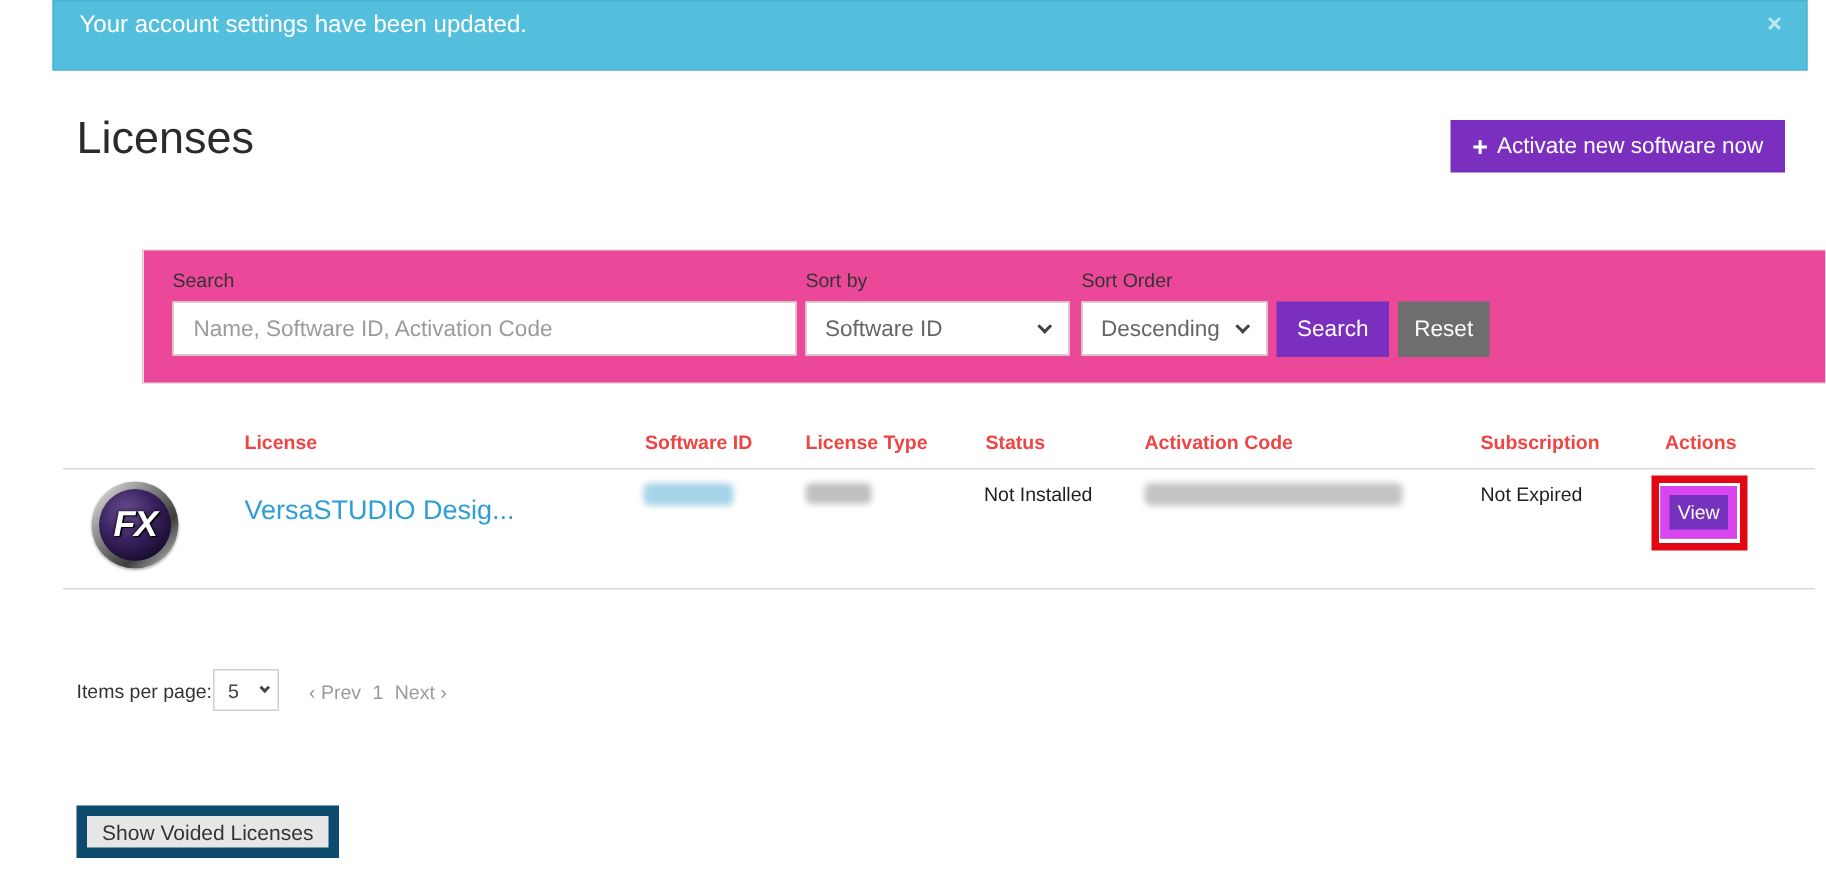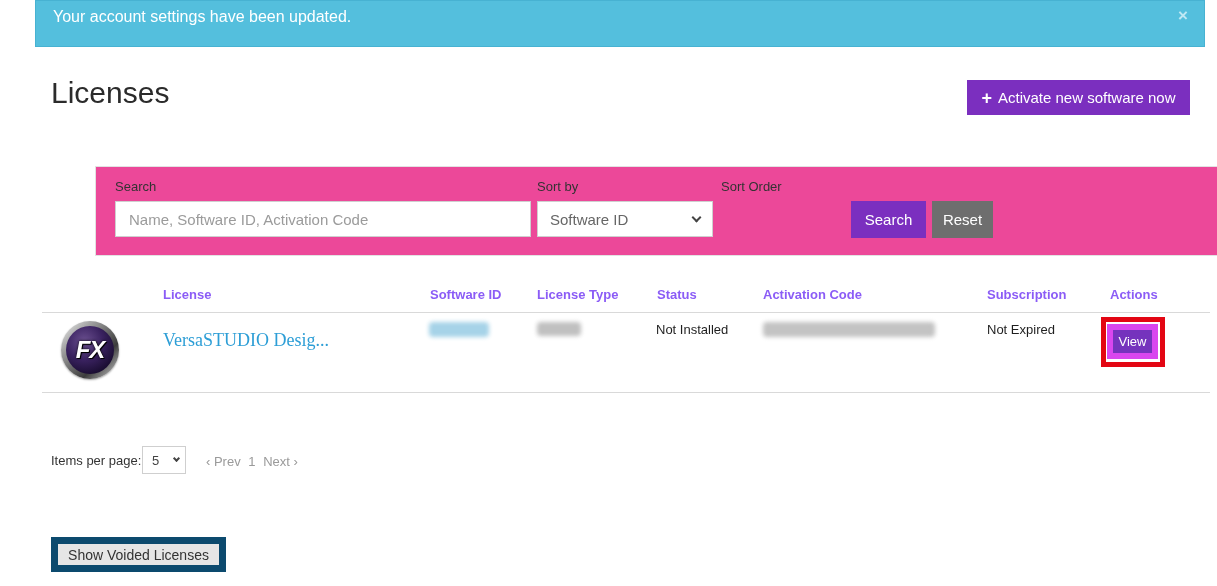--- a/index.html
+++ b/index.html
@@ -36,37 +36,37 @@
                         border:1px solid #cfcfcf; background:#fff; font-size:15px; color:#666;
                         padding:0 28px 0 12px; font-family:"Liberation Sans", sans-serif; }
   .chev { position:absolute; right:13px; top:13px; width:7px; height:7px;
           border-right:2px solid #444; border-bottom:2px solid #444;
           transform:rotate(45deg); pointer-events:none; }
   .btn { border:none; color:#fff; font-size:15px; cursor:pointer; font-family:"Liberation Sans", sans-serif; }
   .btn-search { position:absolute; left:755px; top:34px; width:75px; height:37px; background:#7b2fbf; }
   .btn-reset  { position:absolute; left:836px; top:34px; width:61px; height:37px; background:#6e6e6e; }
 
   
-  .th { position:absolute; top:287px; font-size:13px; font-weight:700; color:#8b5cf6; }
+  .th { position:absolute; top:287px; font-size:13px; font-weight:700; color:#ef4444; }
   .th-license { left:163px; } .th-swid { left:430px; } .th-lictype { left:537px; }
   .th-status { left:657px; } .th-actcode { left:763px; } .th-sub { left:987px; } .th-actions { left:1110px; }
   .header-rule { position:absolute; left:42px; top:312px; width:1168px; height:1px; background:#d9d9d9; }
   .row-rule    { position:absolute; left:42px; top:392px; width:1168px; height:1px; background:#d9d9d9; }
 
   
   .fx-logo { position:absolute; left:61px; top:321px; width:58px; height:58px; border-radius:50%;
              background:linear-gradient(135deg,#f2f2f2 0%,#9a9a9a 30%,#3c3c3c 68%,#d8d8d8 100%);
              box-shadow:0 1px 2px rgba(0,0,0,.35); }
   .fx-inner { position:absolute; inset:5px; border-radius:50%;
               background:radial-gradient(circle at 38% 32%, #6a4f8f 0%, #3a2260 42%, #1b0e33 75%, #0d0618 100%);
               display:flex; align-items:center; justify-content:center; }
   .fx-text { color:#fff; font-weight:700; font-style:italic; font-size:24px; letter-spacing:-1px;
              text-shadow:0 0 3px #000, 1px 1px 0 #000; }
   .license-link { position:absolute; left:163px; top:330px; font-size:18px; color:#2d9ed6;
-                  text-decoration:none; cursor:pointer;font-family:Liberation Serif, serif; }
+                  text-decoration:none; cursor:pointer; }
   .redact { position:absolute; border-radius:4px; filter:blur(2px); }
   .red-swid    { left:429px; top:322px; width:60px;  height:15px; background:#a6d3e8; }
   .red-lictype { left:537px; top:322px; width:44px;  height:14px; background:#c0c0c0; }
   .red-actcode { left:763px; top:322px; width:172px; height:15px; background:#c3c3c3; }
   .cell-text { position:absolute; top:322px; font-size:13px; color:#1f1f1f; }
   .status-text { left:656px; } .subscription-text { left:987px; }
 
   .view-highlight { position:absolute; left:1101px; top:317px; width:64px; height:50px;
                     border:5px solid #e30613; background:#fff; }
   .view-btn { position:absolute; left:1px; top:2px; width:51px; height:35px;
@@ -110,20 +110,26 @@
 
     <div class="f-label lbl-sortby">Sort by</div>
     <div class="select-wrap sw-sortby">
       <select>
         <option>Software ID</option>
       </select>
       <span class="chev"></span>
     </div>
 
     <div class="f-label lbl-sortorder">Sort Order</div>
+    <div class="select-wrap sw-sortorder">
+      <select>
+        <option>Descending</option>
+      </select>
+      <span class="chev"></span>
+    </div>
 
     <button class="btn btn-search">Search</button>
     <button class="btn btn-reset">Reset</button>
   </div>
 
   <div class="th th-license">License</div>
   <div class="th th-swid">Software ID</div>
   <div class="th th-lictype">License Type</div>
   <div class="th th-status">Status</div>
   <div class="th th-actcode">Activation Code</div>

